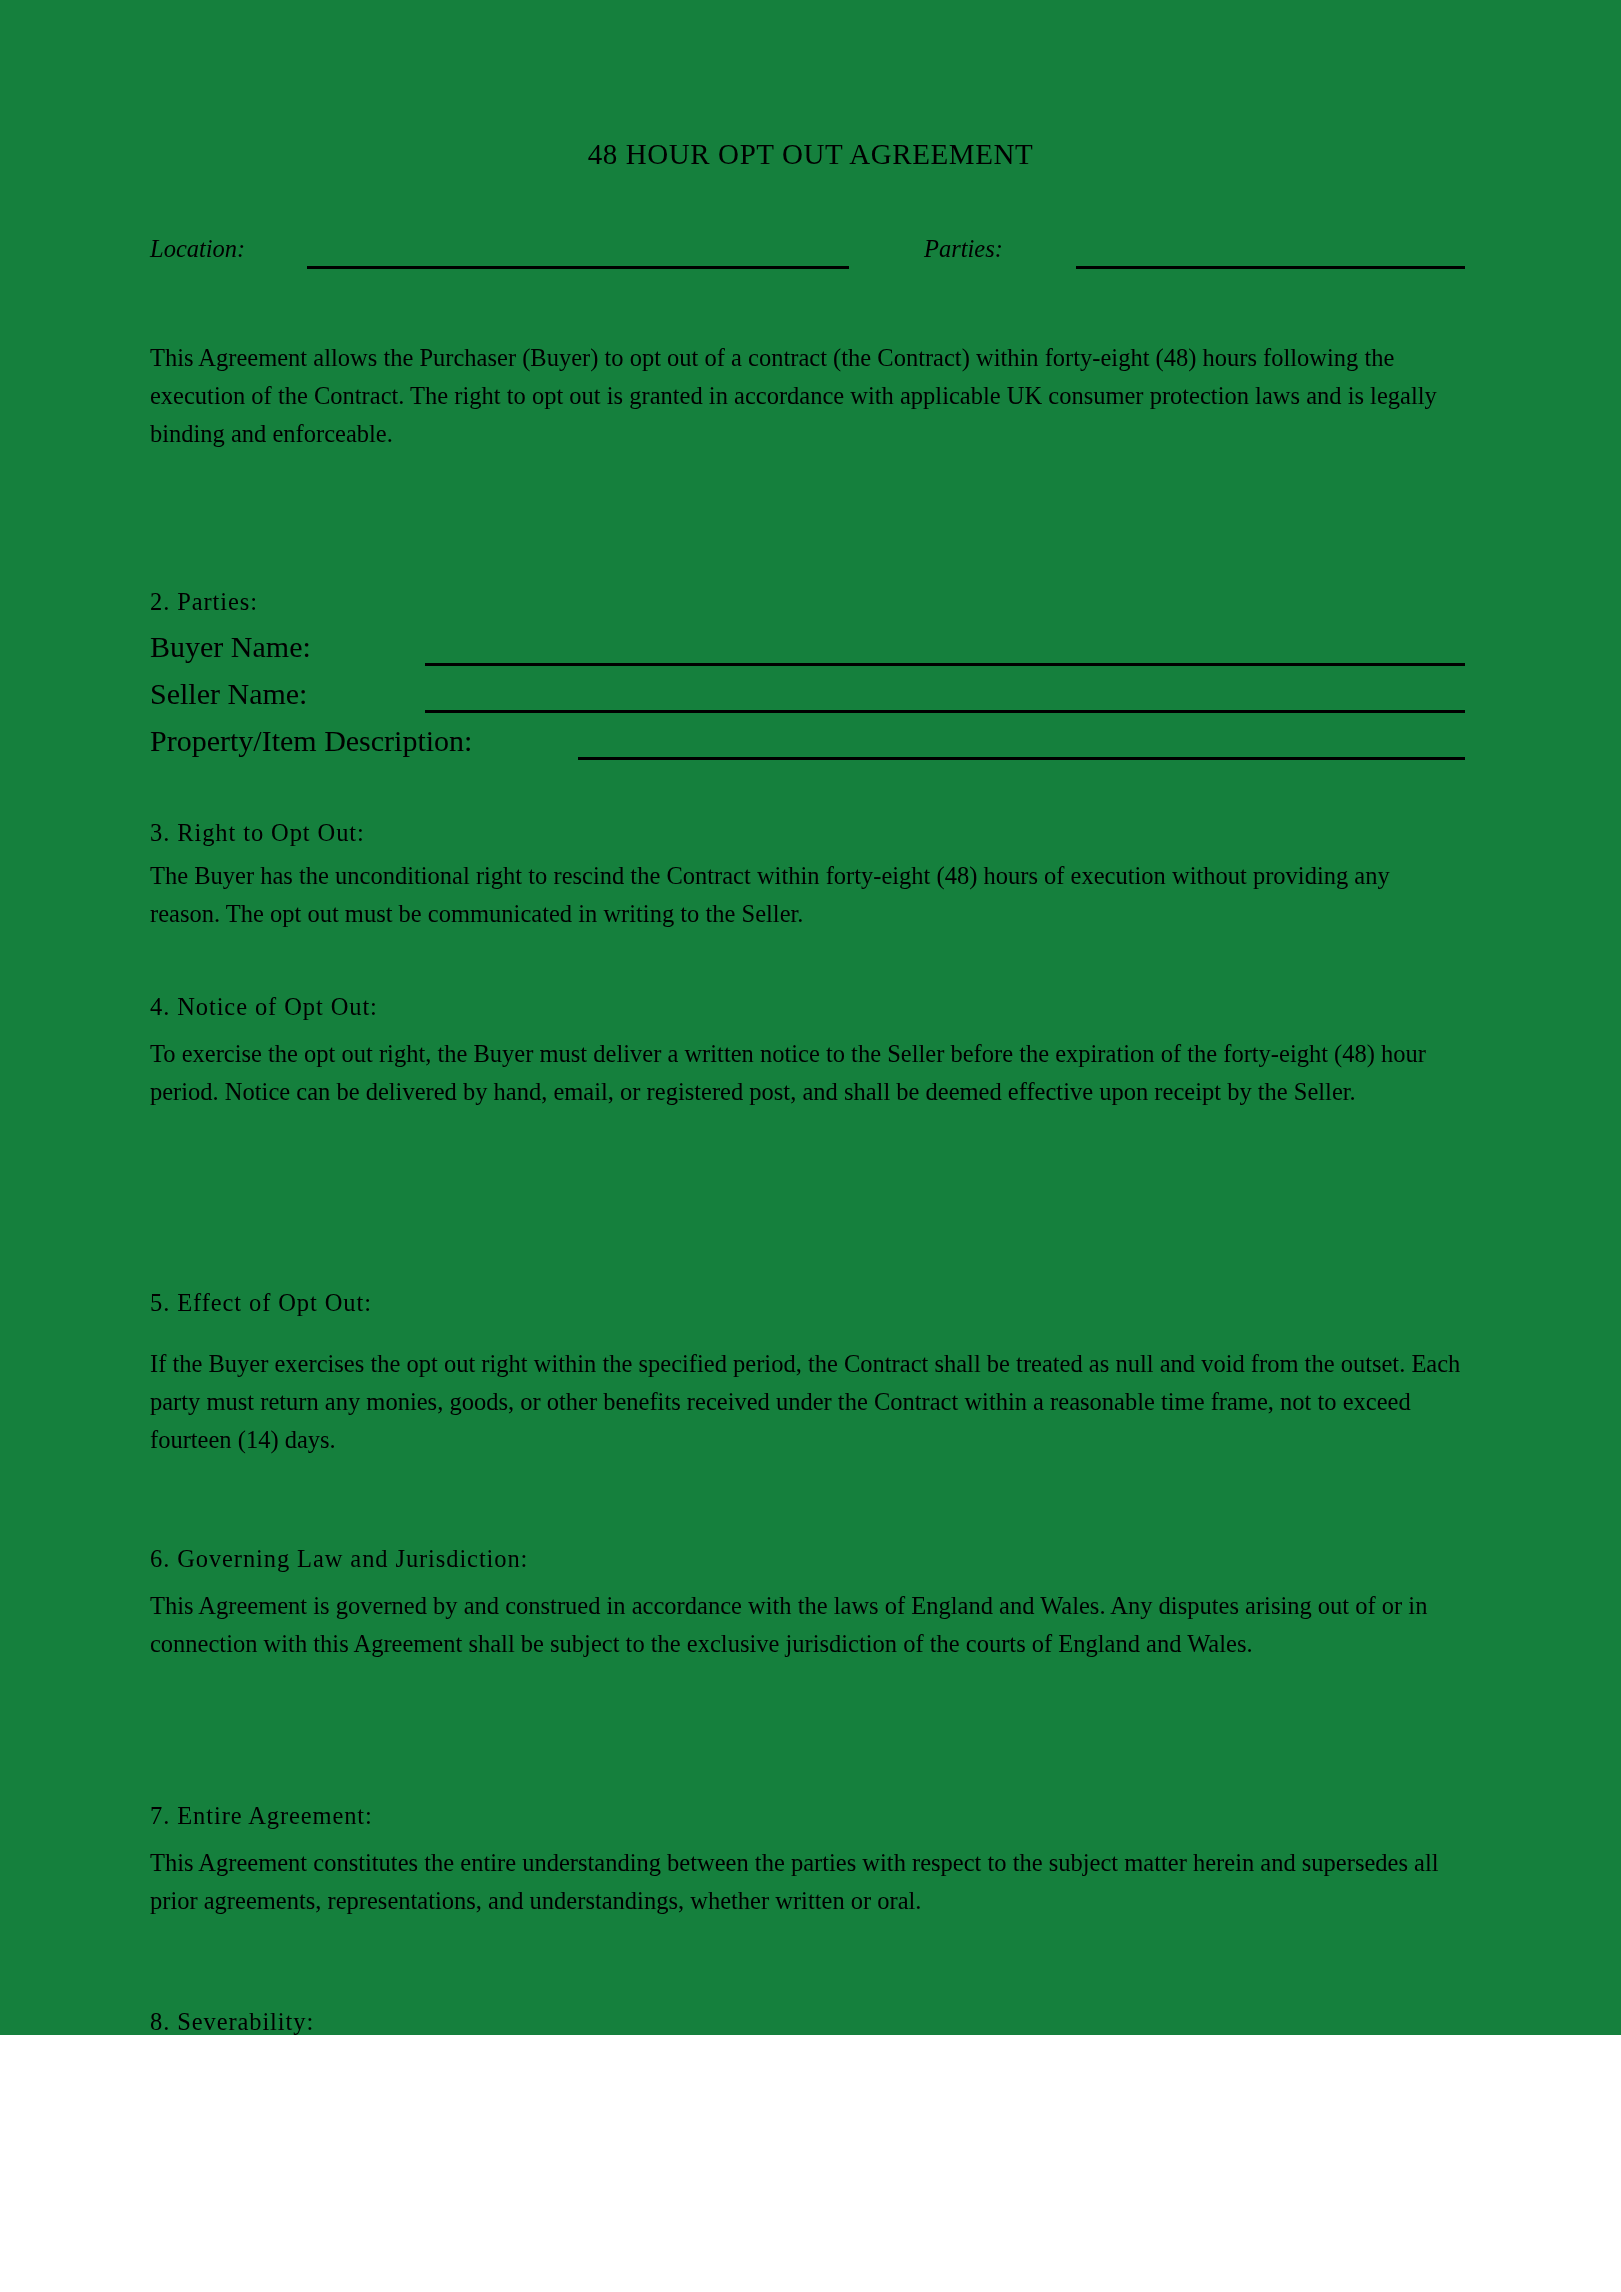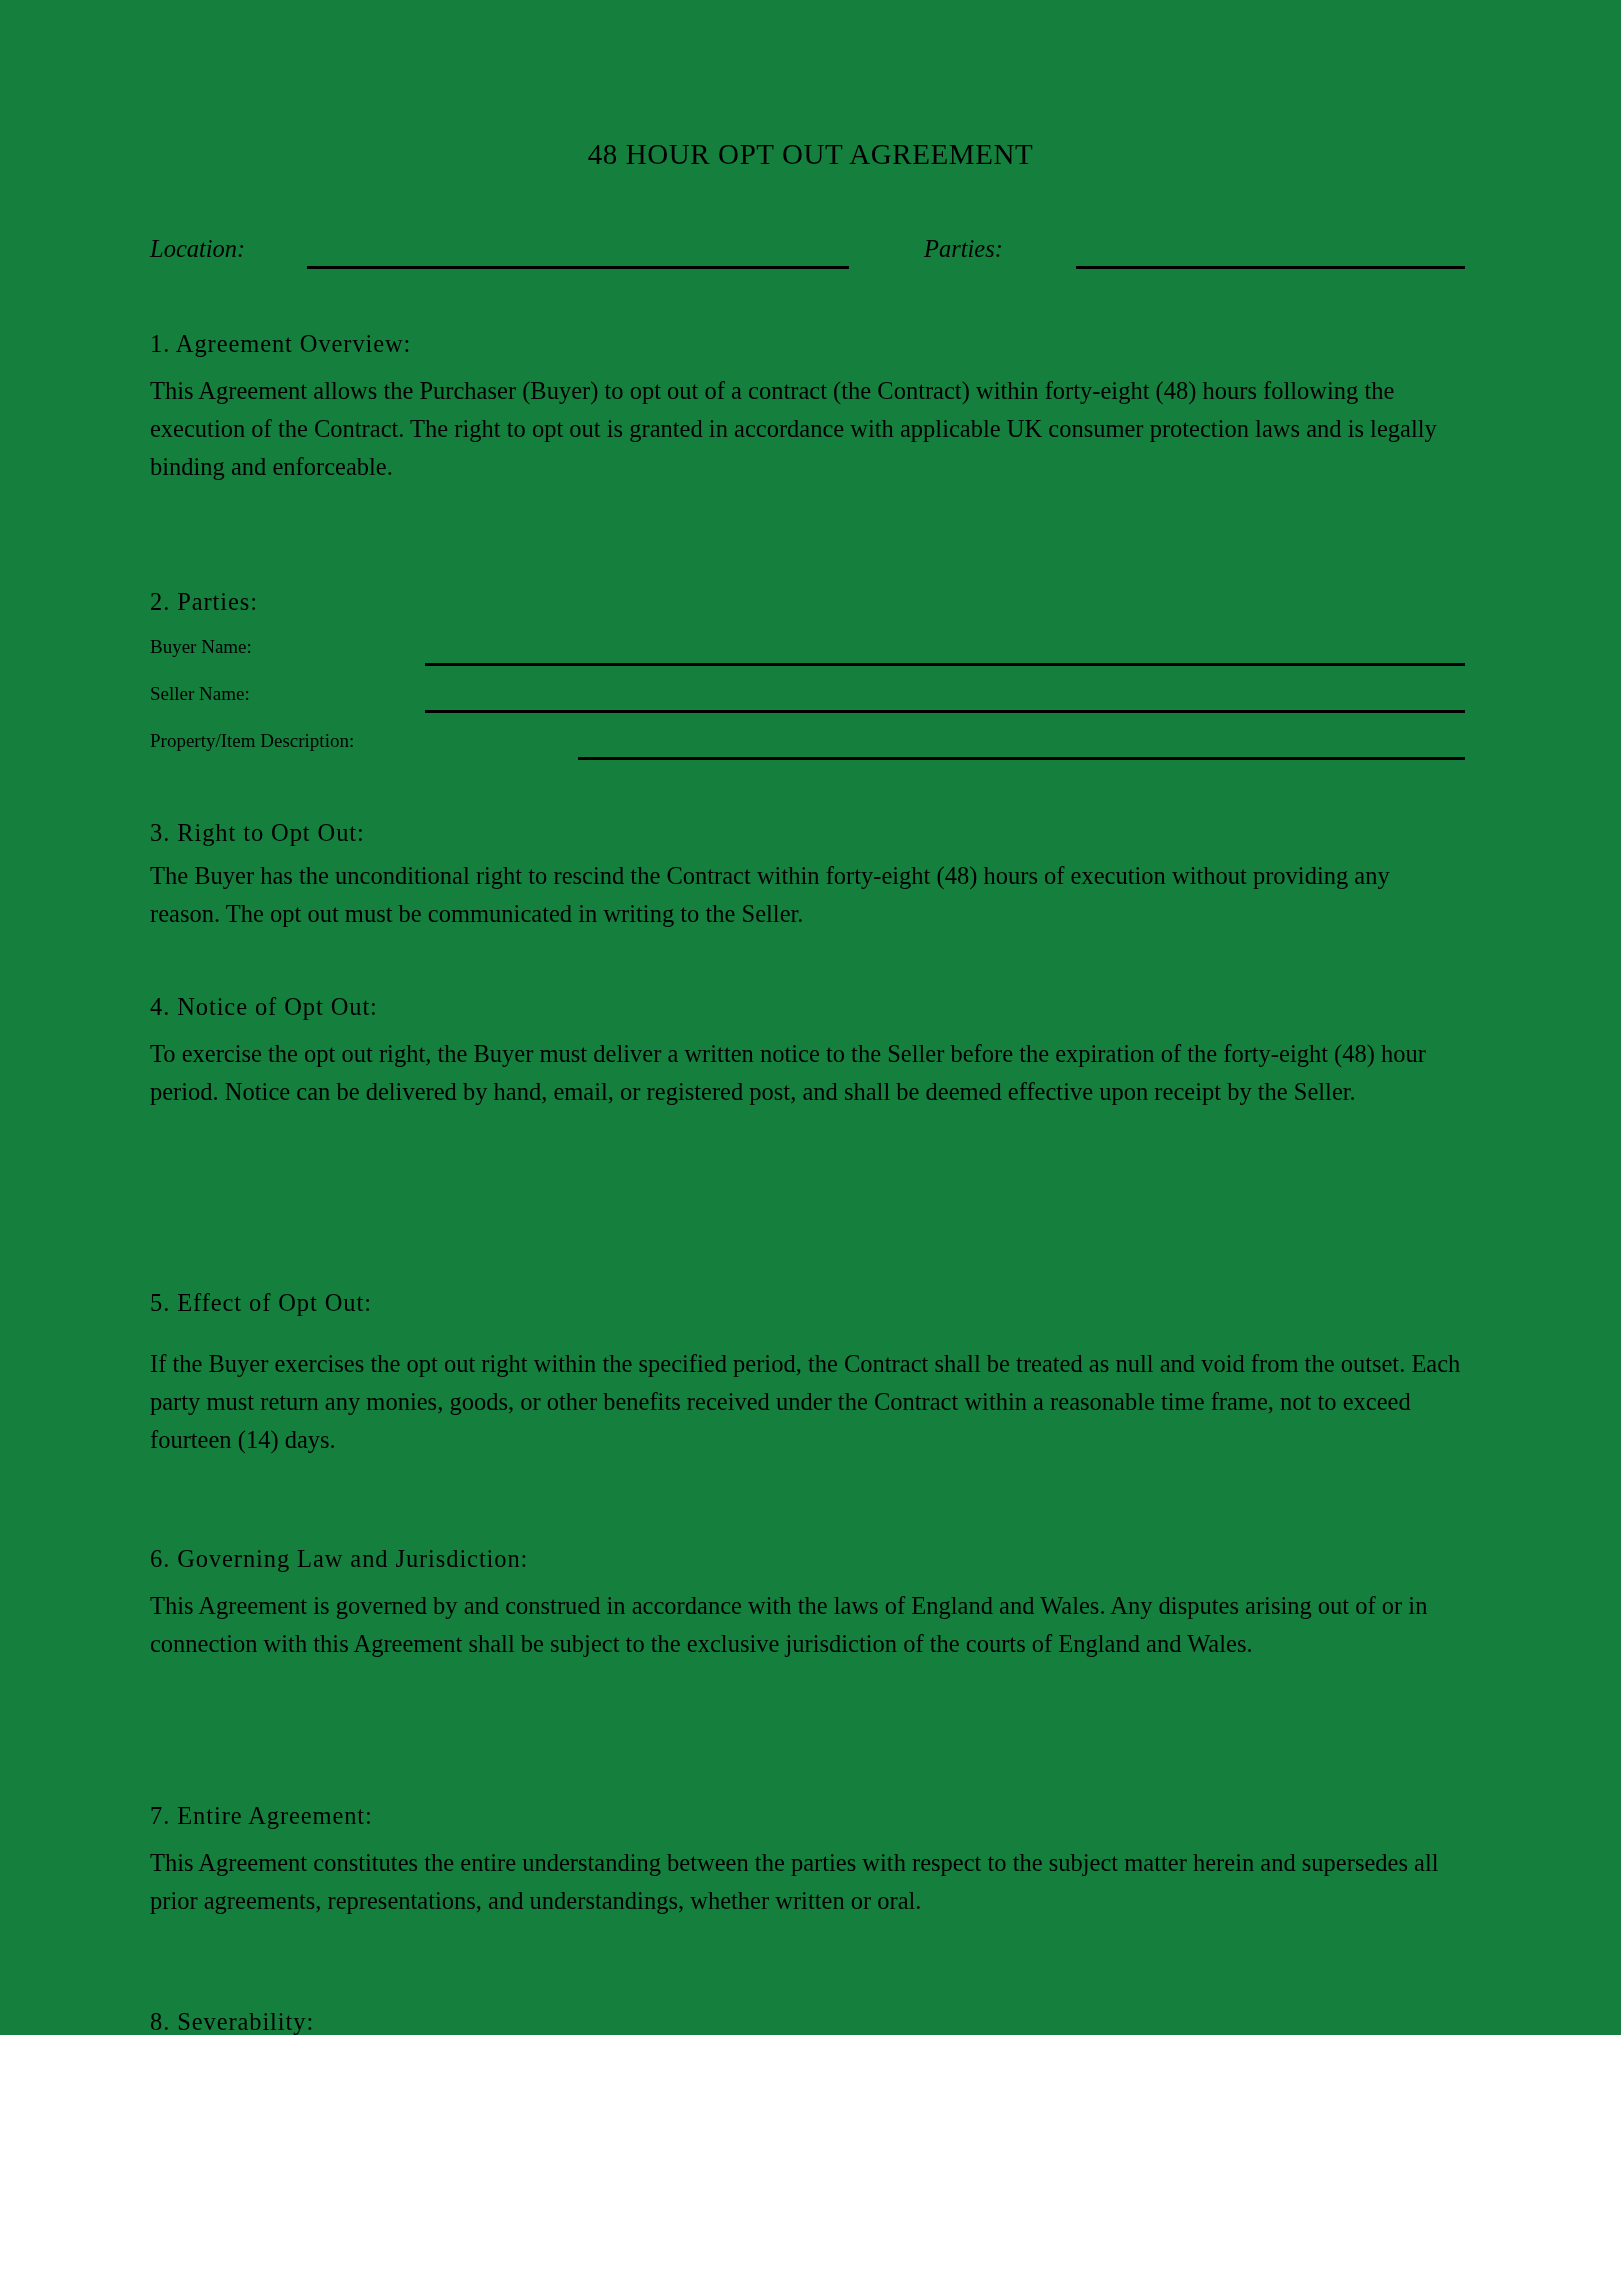--- a/index.html
+++ b/index.html
@@ -83,21 +83,21 @@
 
   
   .form-row {
     position: relative;
     height: 47px;
   }
   .form-label {
     position: absolute;
     left: 0;
     top: 0;
-    font-size: 19px;
+    font-size: 30px;
     line-height: 31px;
     white-space: nowrap;
   }
   .form-rule {
     position: absolute;
     height: 0;
     border: 0;
     border-top: 3.9px solid #000;
     top: 32px;
     right: 0;
@@ -115,21 +115,20 @@
 
   <div class="header-fields">
     <span class="hf-label location">Location:</span>
     <span class="hf-rule location-rule"></span>
 
     <span class="hf-label parties">Parties:</span>
     <span class="hf-rule parties-rule"></span>
   </div>
 
   <div class="section" style="top:327px;">
-    <p class="sec-heading">1. Agreement Overview:</p>
     <p class="sec-body" style="margin-top:11.8px;">This Agreement allows the Purchaser (Buyer) to opt out of a contract (the Contract) within forty-eight (48) hours following the execution of the Contract. The right to opt out is granted in accordance with applicable UK consumer protection laws and is legally binding and enforceable.</p>
   </div>
 
   <div class="section" style="top:585px;">
     <p class="sec-heading">2. Parties:</p>
 
     <div style="margin-top:12.7px;">
       <div class="form-row">
         <span class="form-label">Buyer Name:</span>
         <span class="form-rule r-buyer"></span>

